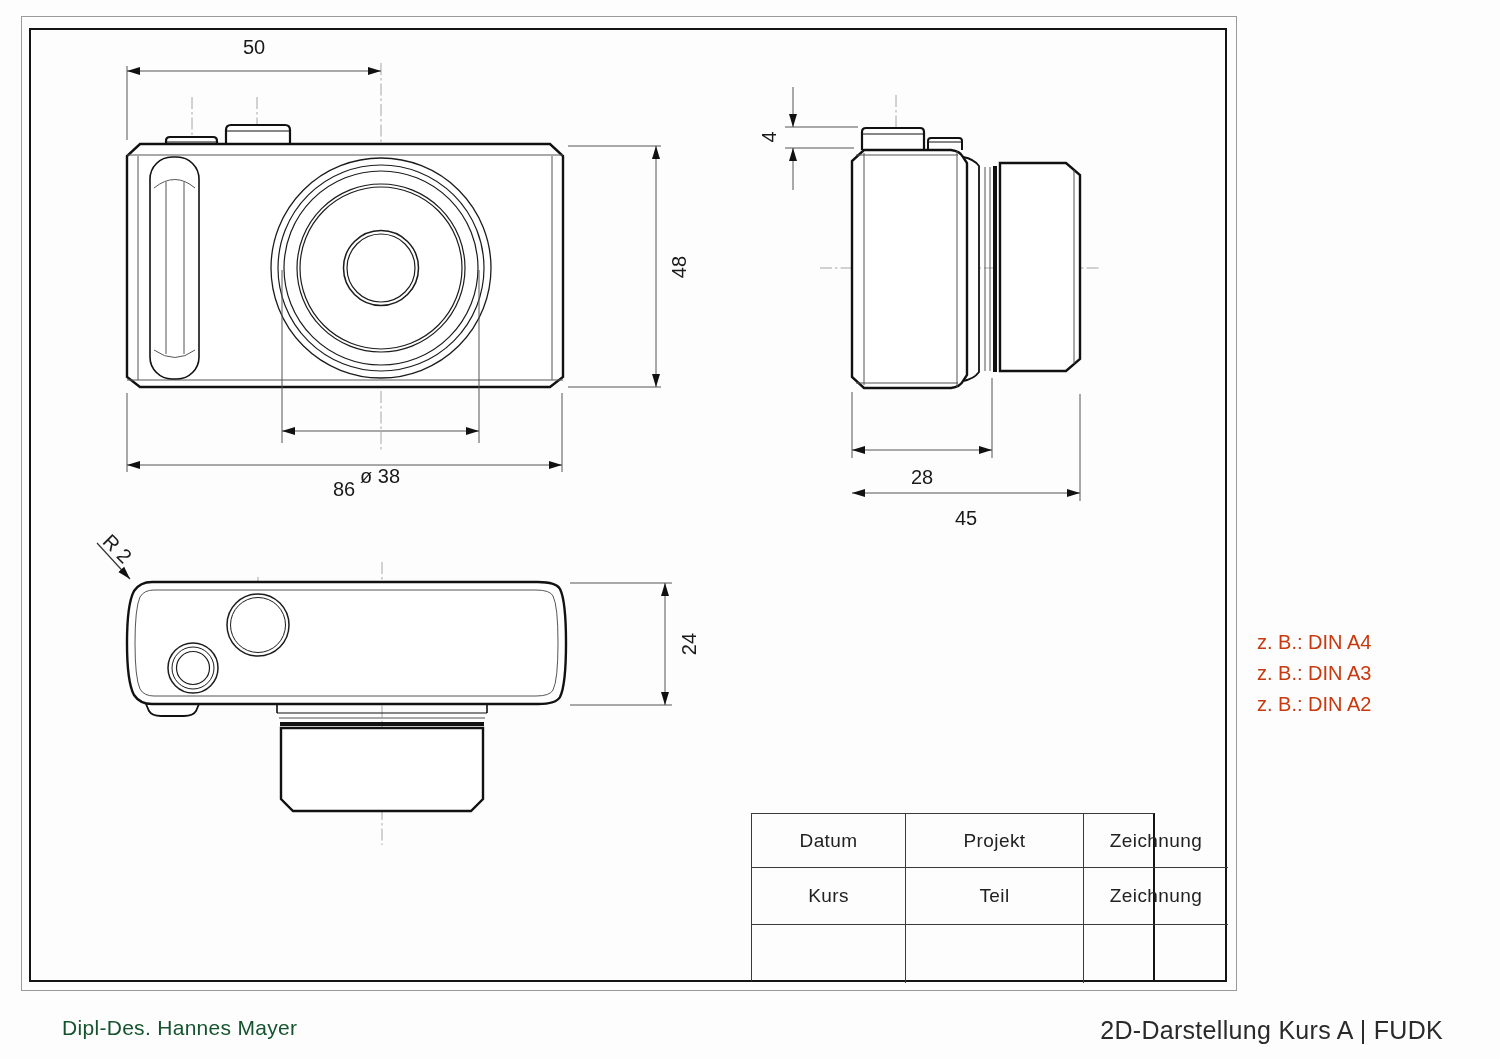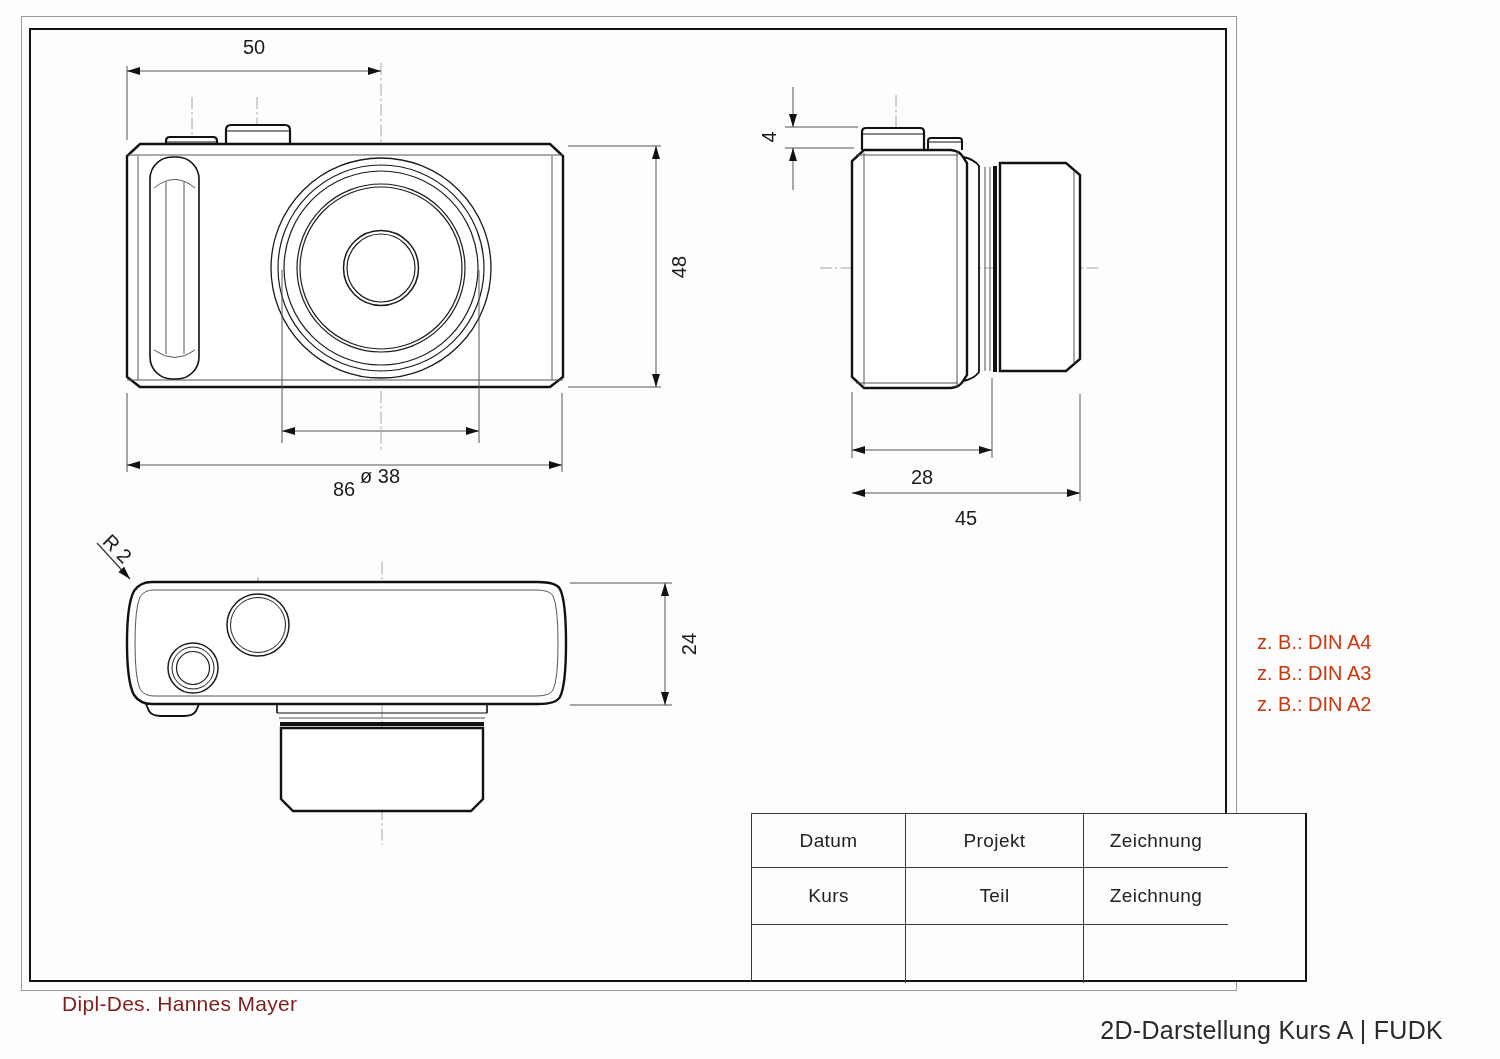--- a/index.html
+++ b/index.html
@@ -9,32 +9,32 @@
   }
   .outer-frame{position:absolute;left:21px;top:16px;width:1216px;height:975px;
     border:1px solid #9a9a9a;box-sizing:border-box;}
   .inner-frame{position:absolute;left:29px;top:28px;width:1198px;height:954px;
     border:2.5px solid #141414;box-sizing:border-box;}
   svg.lines{position:absolute;left:0;top:0;}
   .dim-label{position:absolute;font-size:20px;color:#1a1a1a;white-space:nowrap;
     transform:translate(-50%,-50%);background:transparent;}
   .dim-label.v{transform:translate(-50%,-50%) rotate(-90deg);}
   .dim-label.r45{transform:translate(-50%,-50%) rotate(45deg);}
-  .title-block{position:absolute;left:751px;top:813px;width:556px;height:169px;
+  .title-block{position:absolute;left:751px;top:813px;width:404px;height:169px;
     display:grid;grid-template-columns:154px 178px 144px;grid-template-rows:54px 57px 58px;
     border:1px solid #3a3a3a;border-right:2.5px solid #141414;border-bottom:2.5px solid #141414;
     box-sizing:border-box;background:#fdfdfd;}
   .tb-cell{border-right:1px solid #3a3a3a;border-bottom:1px solid #3a3a3a;
     display:flex;align-items:center;justify-content:center;
     font-size:19px;letter-spacing:.4px;color:#222;}
   .tb-cell:nth-child(3n){border-right:none;}
   .tb-cell:nth-child(n+7){border-bottom:none;}
   .annotations{position:absolute;left:1257px;top:627px;font-size:20px;line-height:31px;
     color:#c7390e;white-space:nowrap;}
-  .footer-left{position:absolute;left:62px;top:992px;font-size:21px;color:#7f1d1d;
+  .footer-left{position:absolute;left:62px;top:1016px;font-size:21px;color:#14532d;
     letter-spacing:.3px;white-space:nowrap;}
   .footer-right{position:absolute;right:57px;top:1016px;font-size:25px;color:#2a2a2a;
     letter-spacing:.3px;white-space:nowrap;}
 </style>
 </head>
 <body>
 
 <div class="sheet">
 
   <div class="outer-frame"></div>

